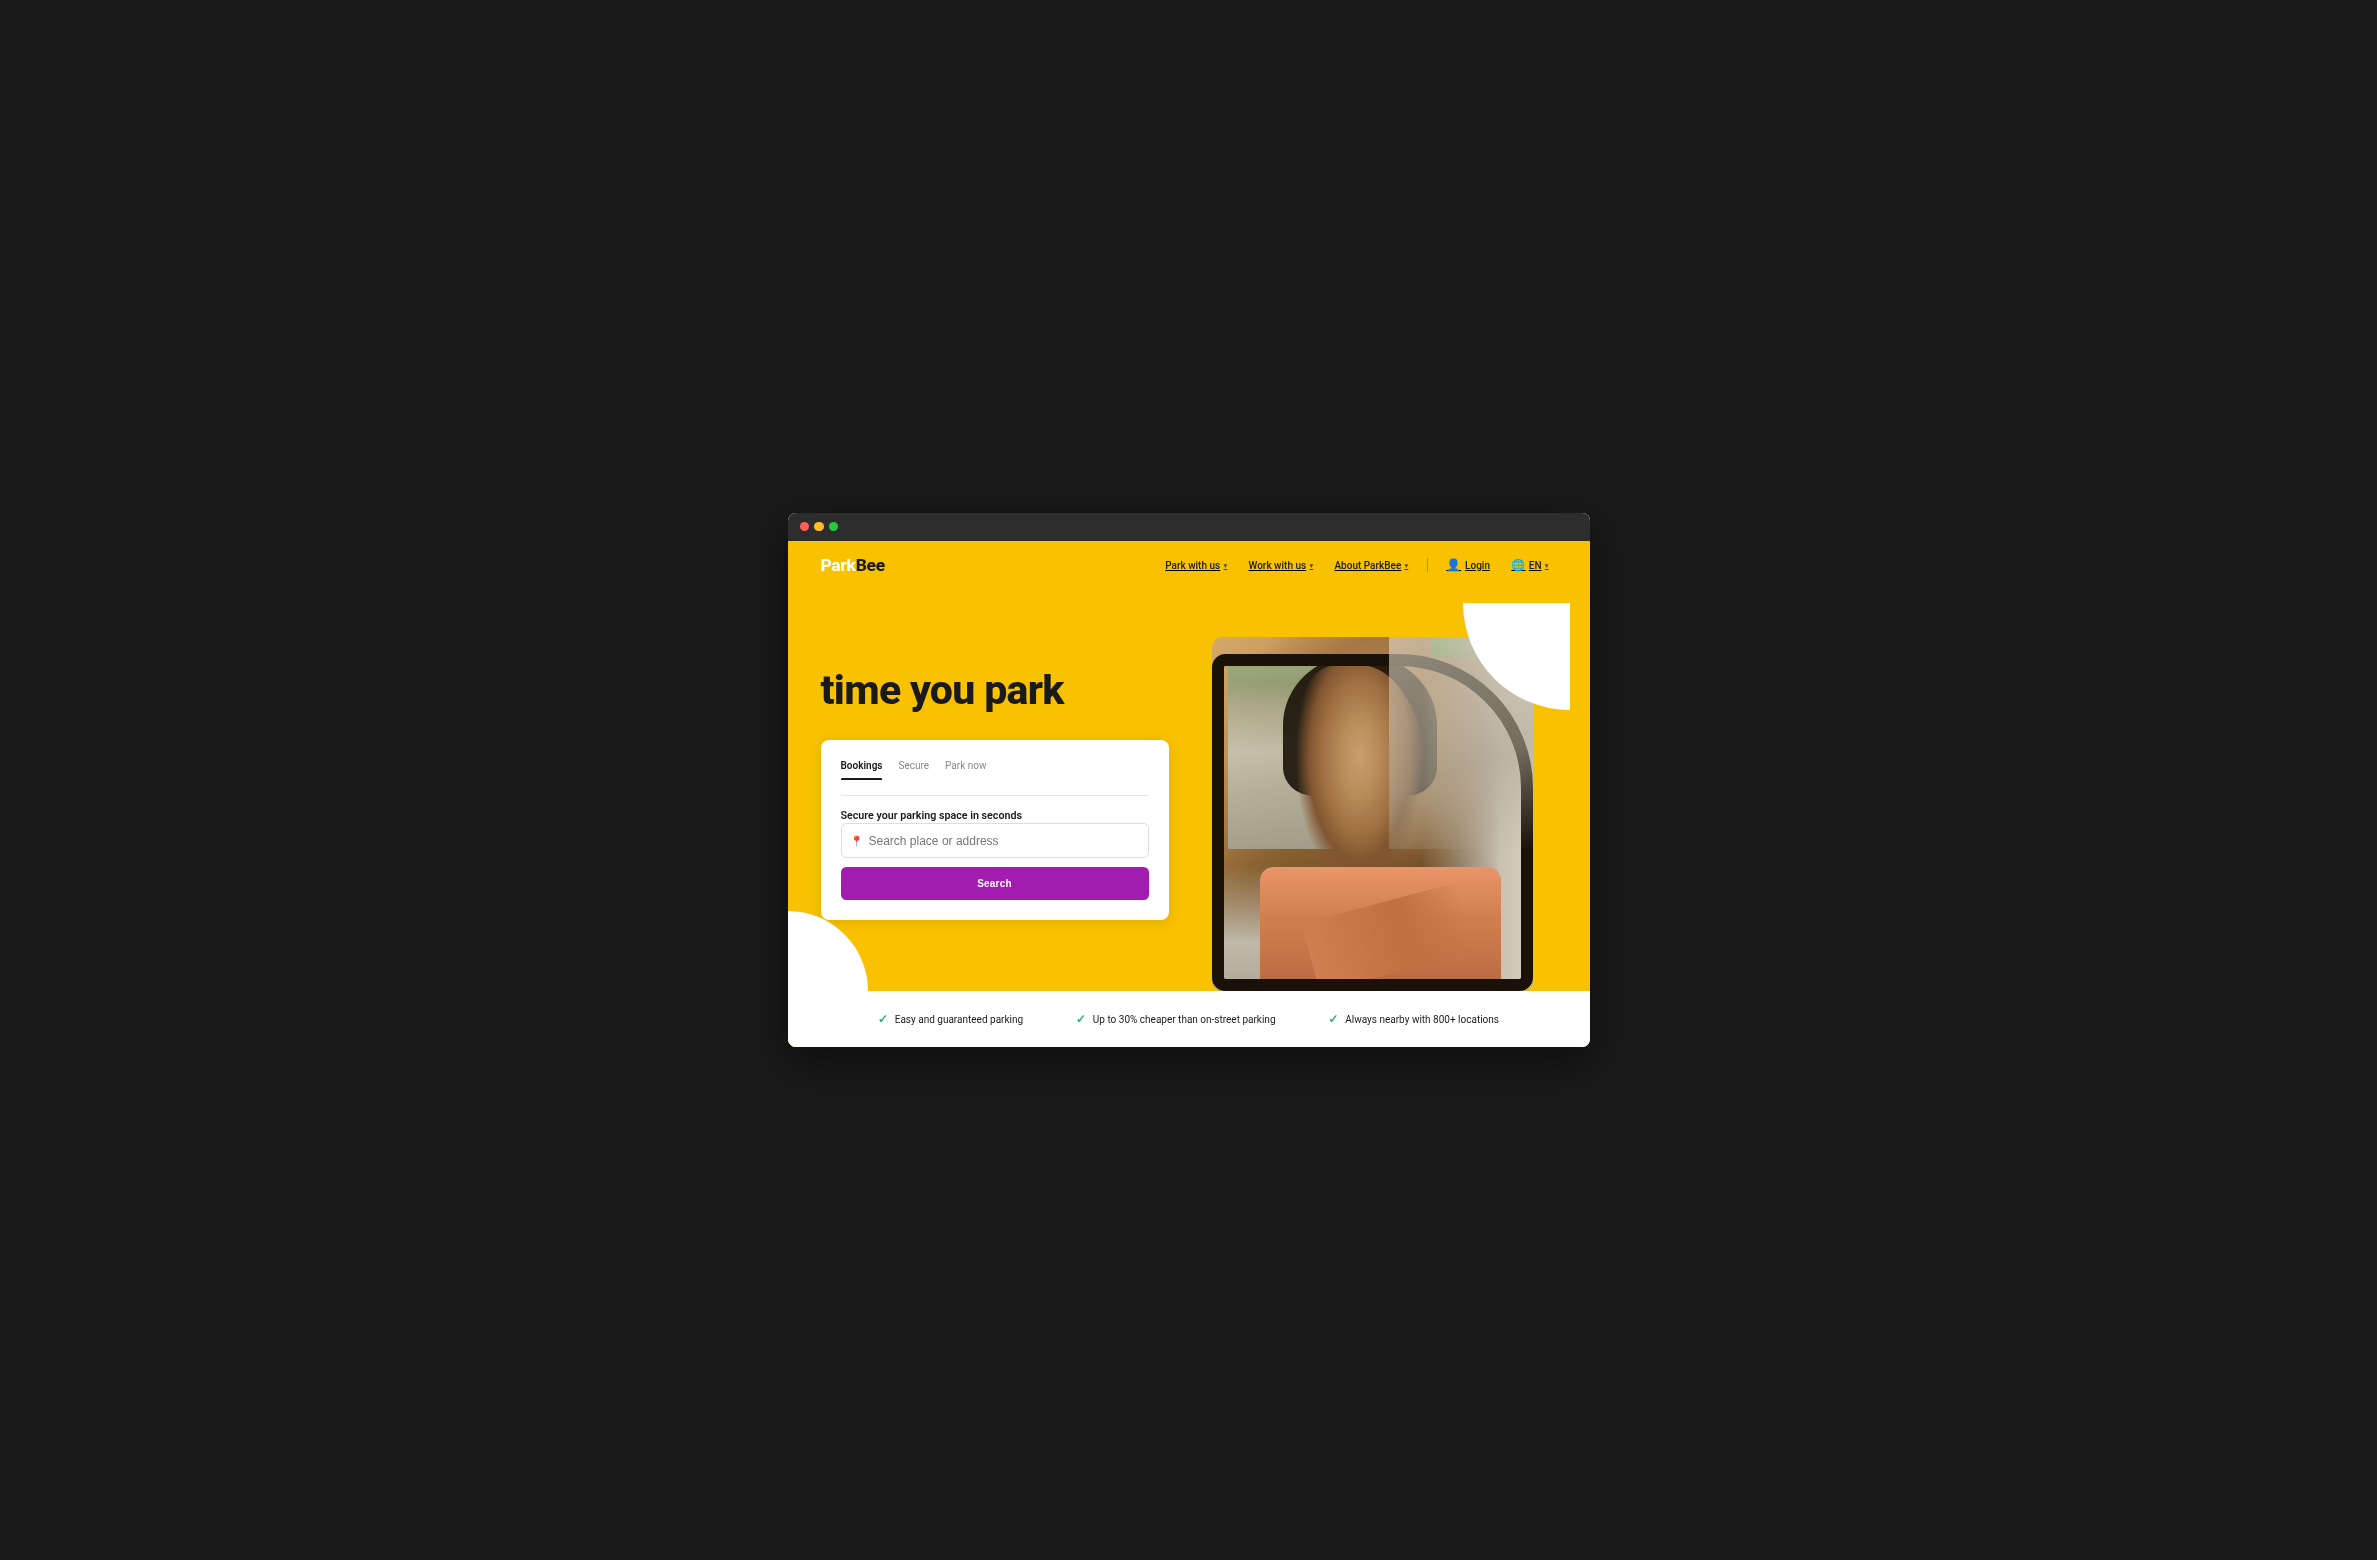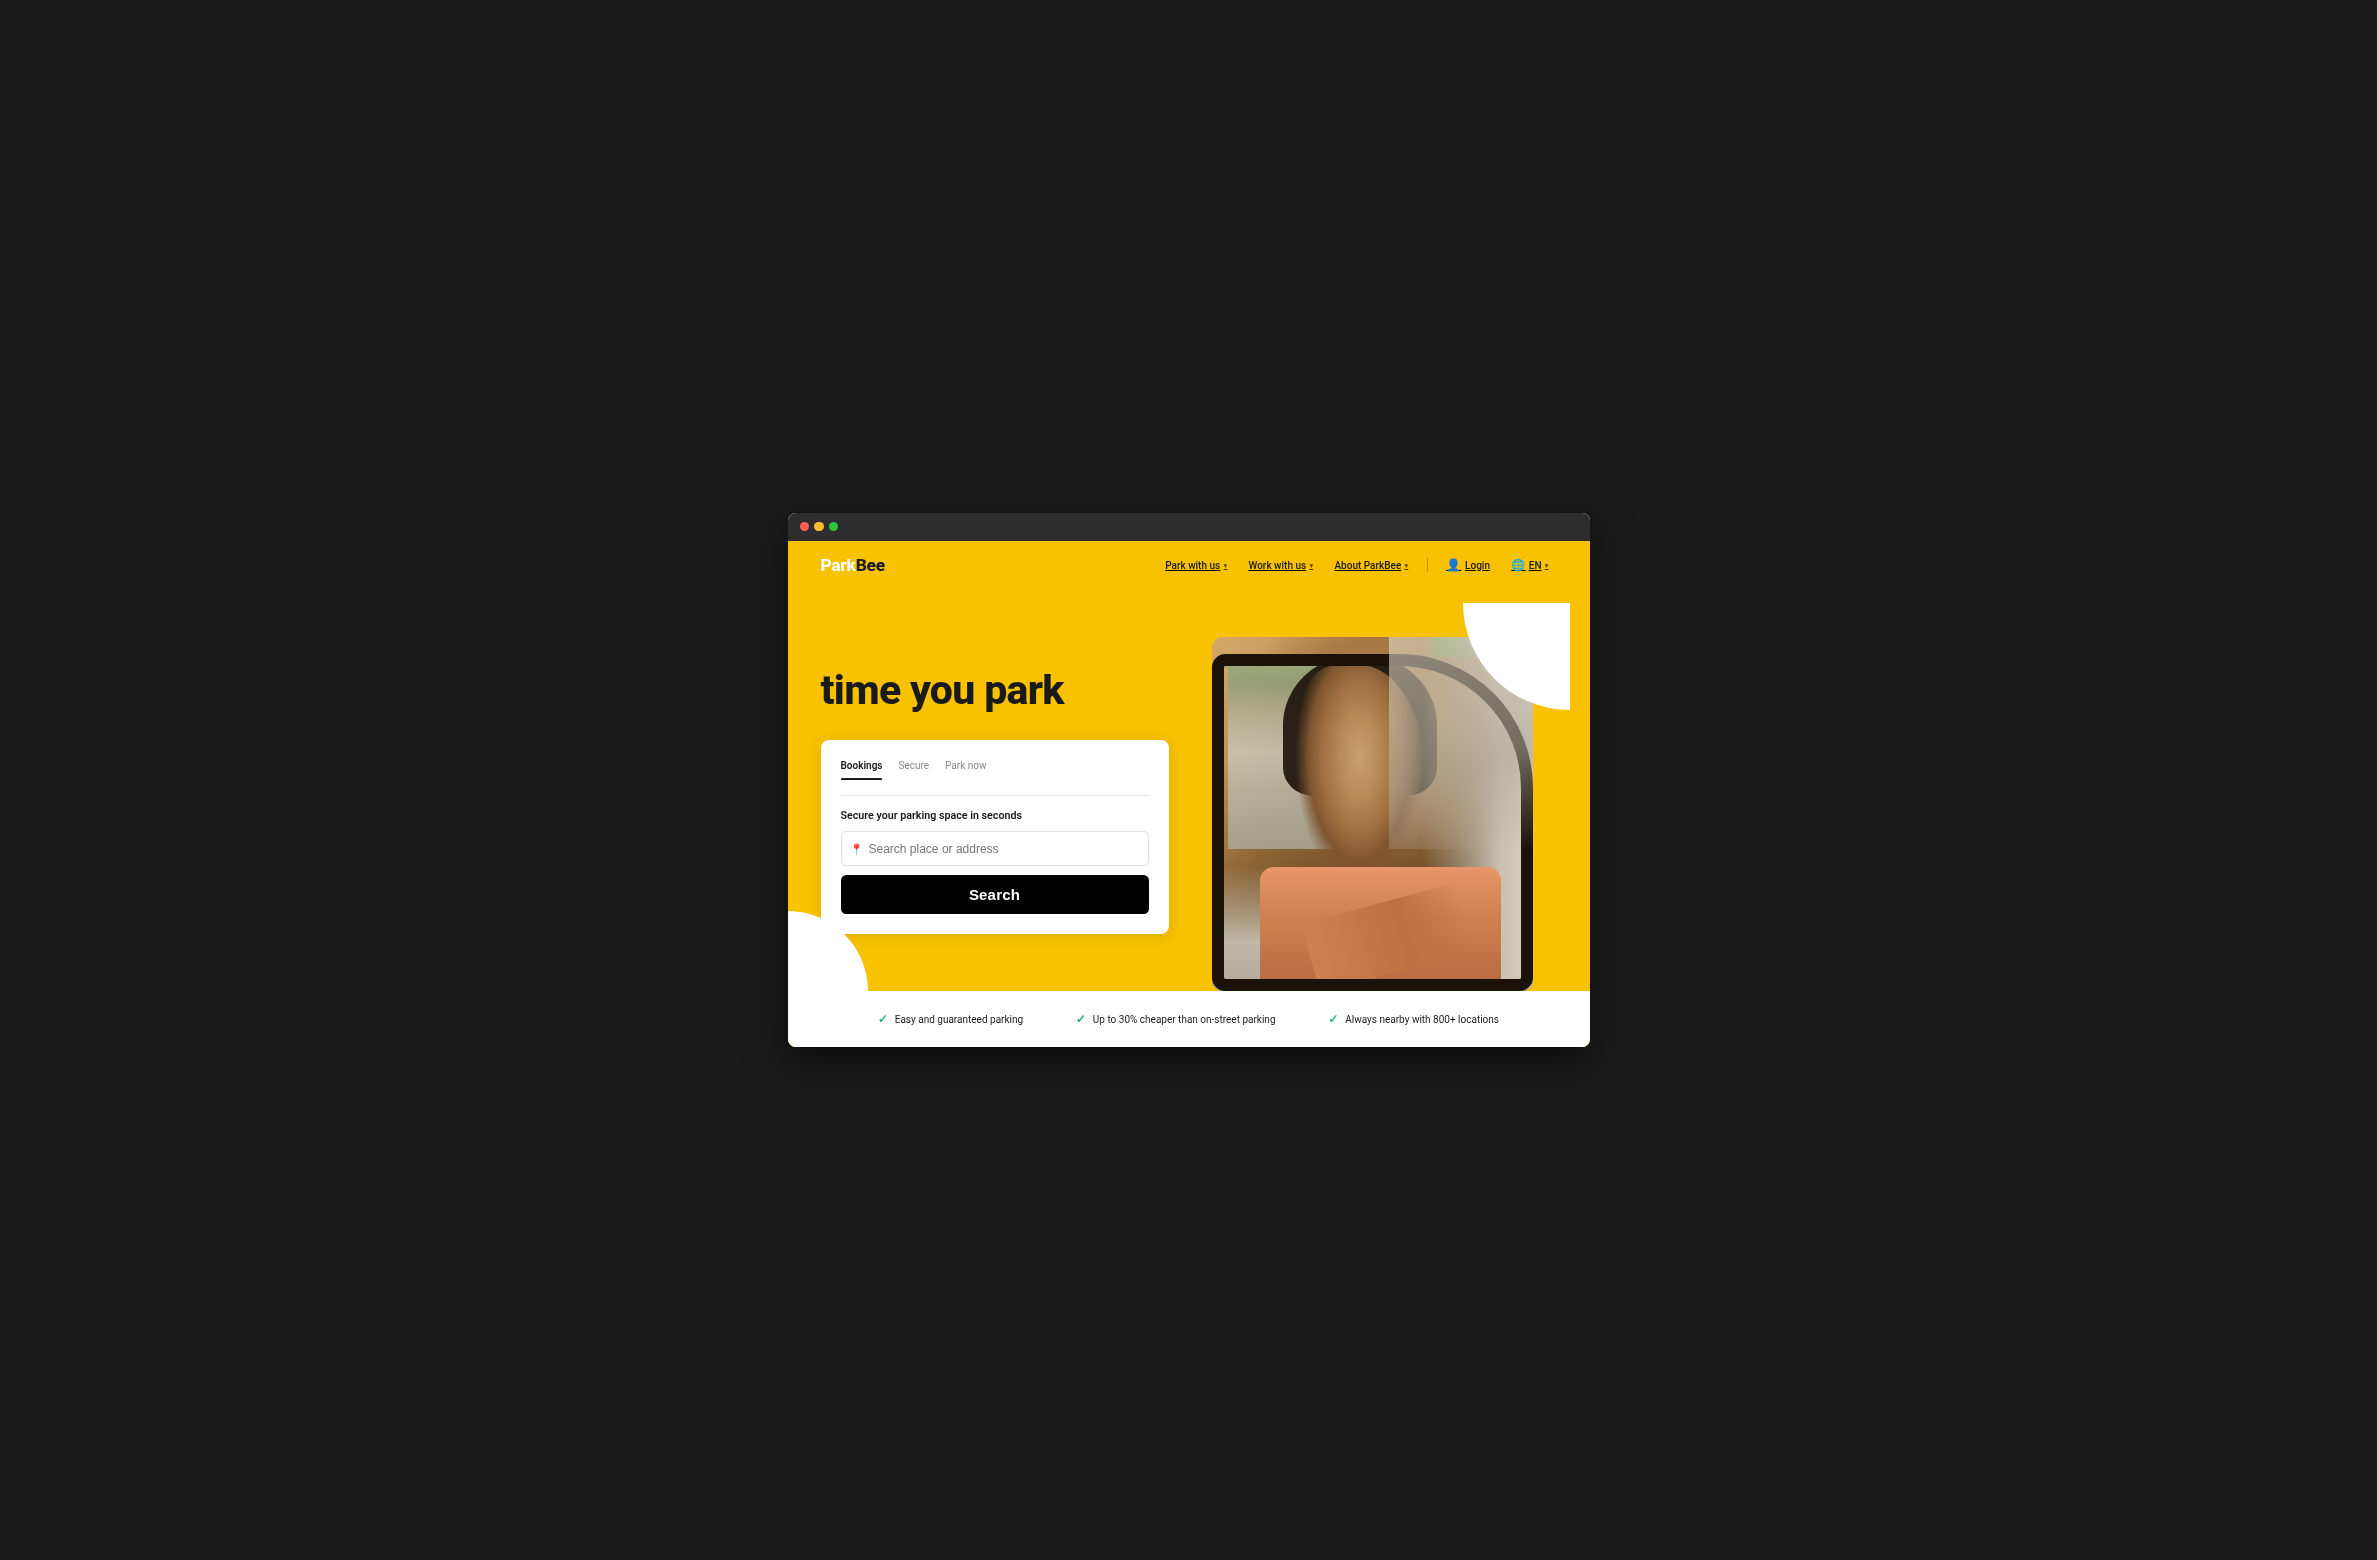--- a/index.html
+++ b/index.html
@@ -193,21 +193,21 @@
       right: 0;
       height: 2px;
       background: #1a1a1a;
       border-radius: 1.3px 1.3px 0 0;
     }
 
     .booking-subtitle {
       font-size: 10.7px;
       font-weight: 600;
       color: #1a1a1a;
-      margin-bottom: 9px;
+      margin-bottom: 1px;
     }
 
     .search-input-wrapper {
       position: relative;
       margin-bottom: 9.4px;
     }
 
     .search-input-wrapper .pin-icon {
       position: absolute;
       left: 9.4px;
@@ -223,26 +223,26 @@
       border: 1px solid #ddd;
       border-radius: 5.3px;
       font-size: 12px;
       color: #aaa;
       outline: none;
       background: #fff;
     }
 
     .search-btn {
       width: 100%;
-      background: #000000;
+      background: #a21caf;
       color: #fff;
       border: none;
       border-radius: 5.3px;
       padding: 10.7px;
-      font-size: 15px;
+      font-size: 10px;
       font-weight: 600;
       cursor: pointer;
       letter-spacing: 0.2px;
       transition: background 0.2s;
     }
 
     
     .hero-right {
       flex: 1;
       display: flex;

